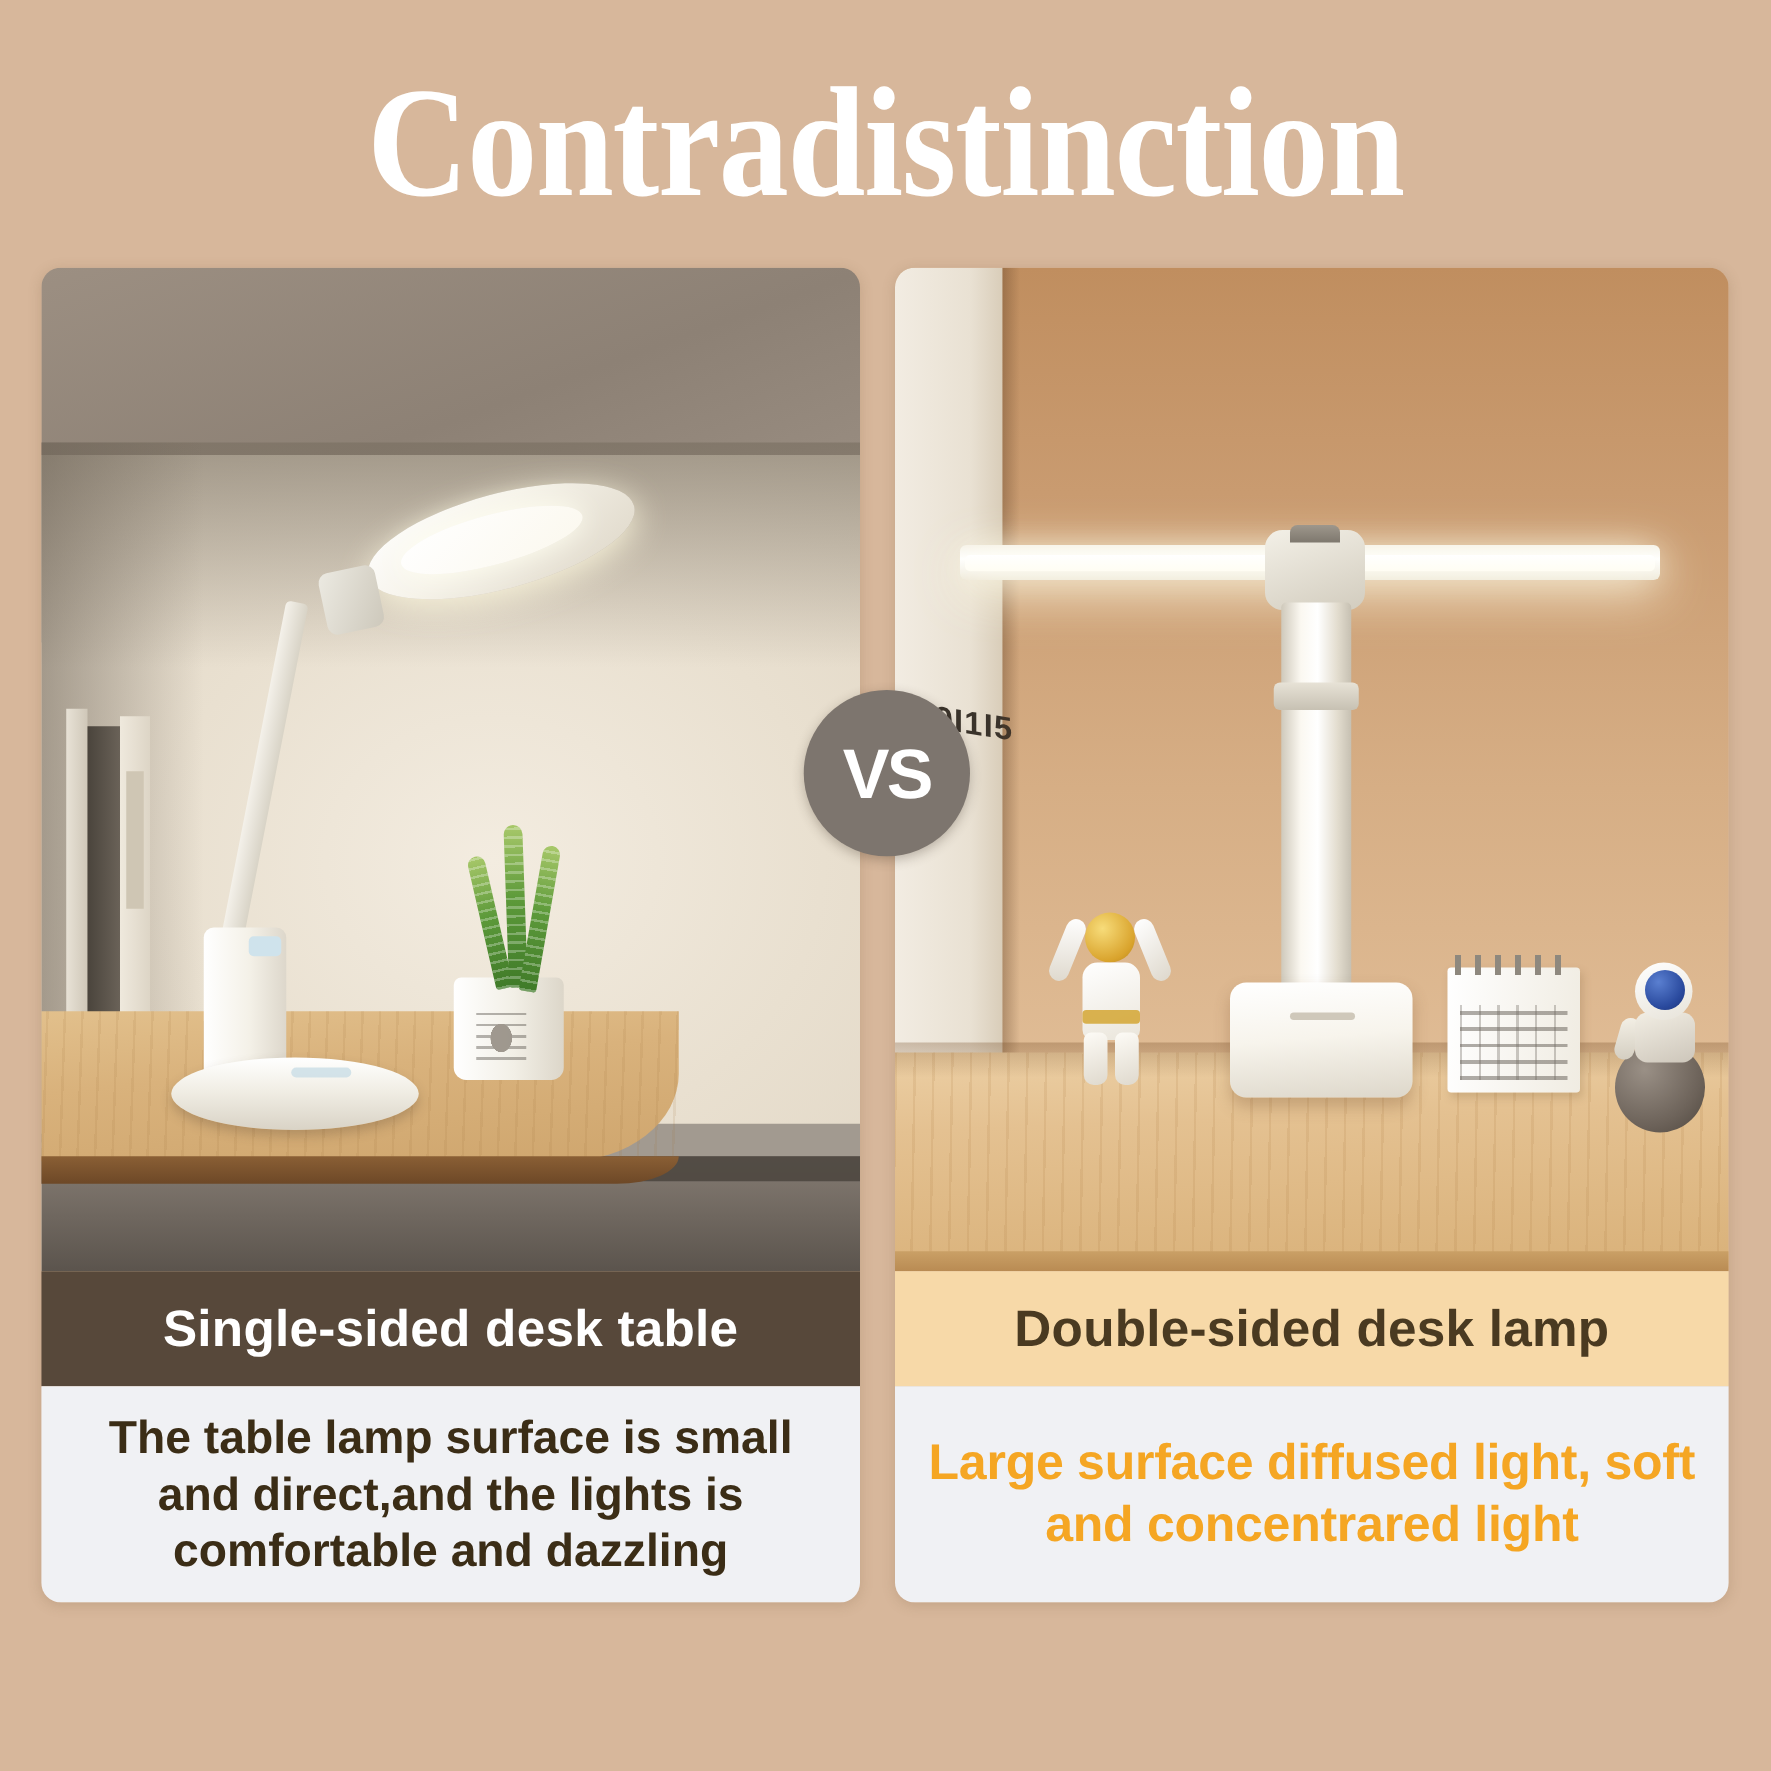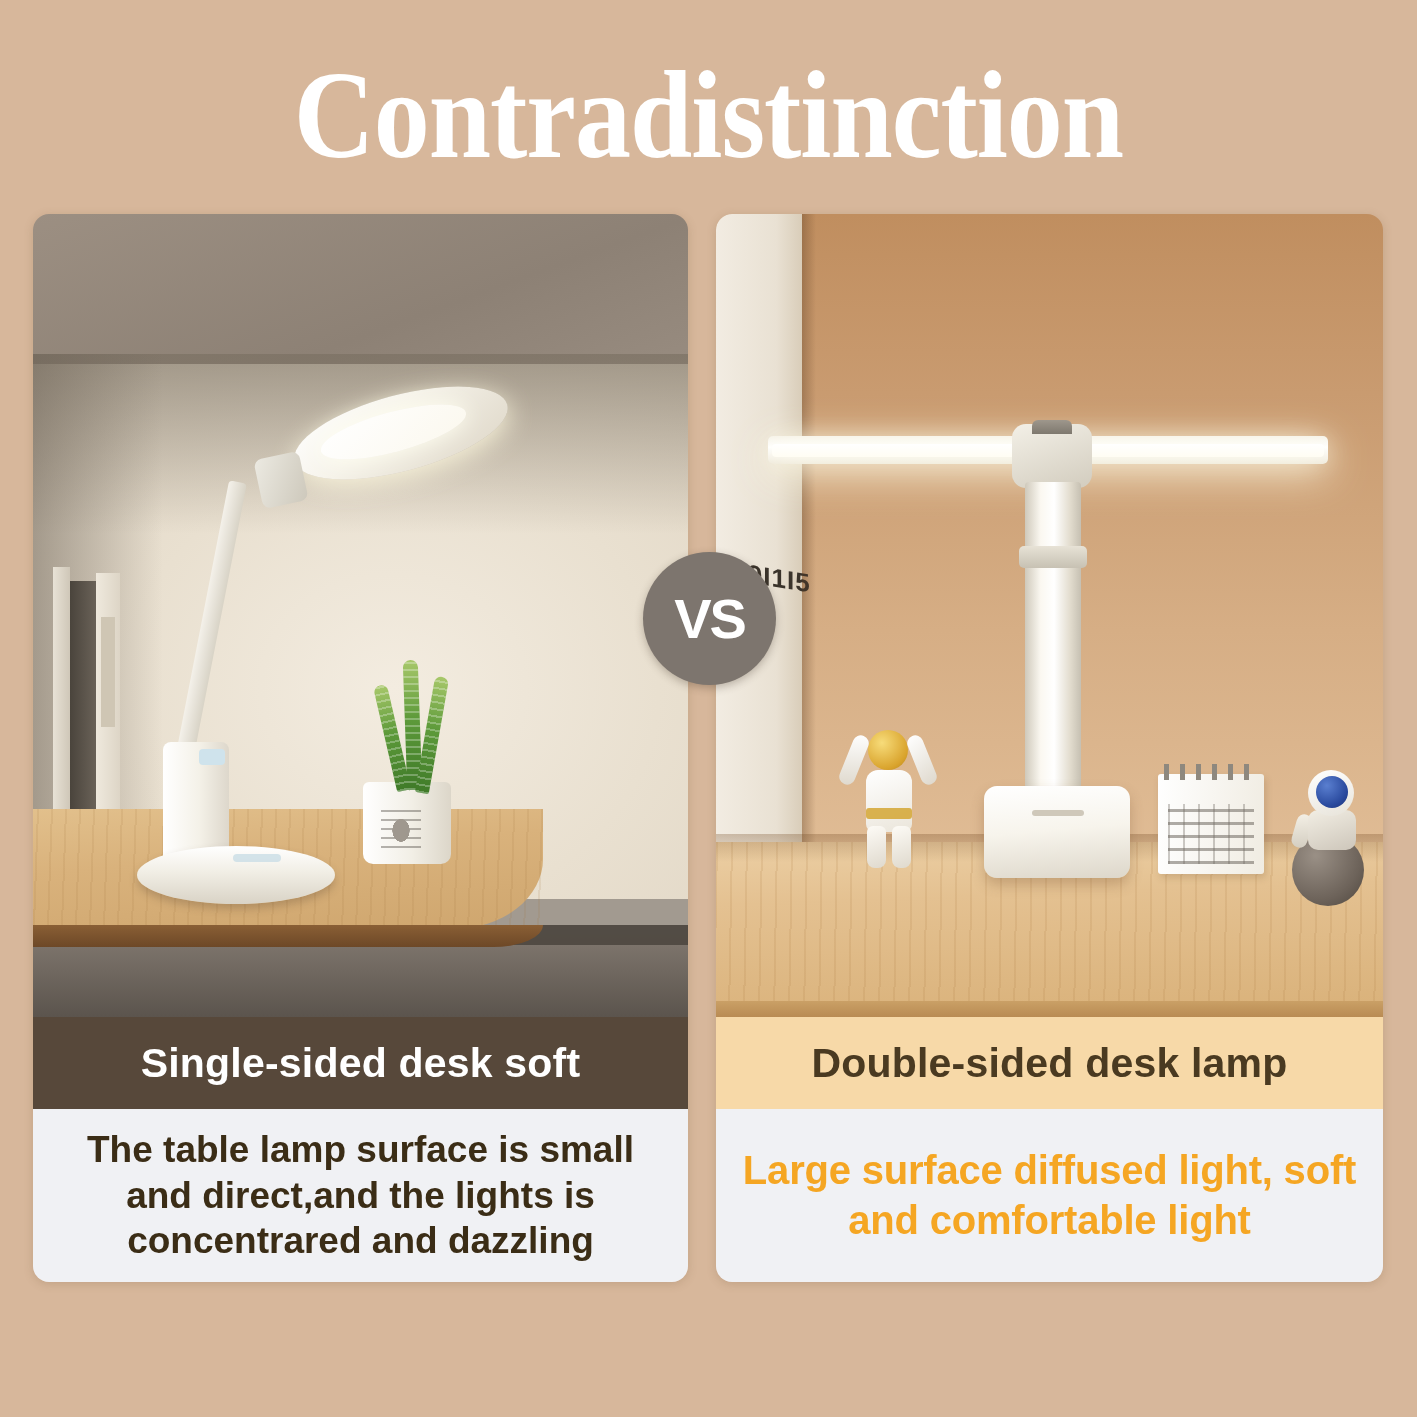--- a/index.html
+++ b/index.html
@@ -417,23 +417,23 @@
     <div class="lp-base"></div>
     <div class="lp-base-mark"></div>
 
     <div class="lp-pot"></div>
     <div class="lp-pot-decal"></div>
     <div class="leaf" style="left:352px; top:470px; width:14px; height:108px; transform:rotate(-13deg);"></div>
     <div class="leaf" style="left:372px; top:446px; width:15px; height:130px; transform:rotate(-2deg);"></div>
     <div class="leaf" style="left:392px; top:462px; width:14px; height:118px; transform:rotate(10deg);"></div>
   </div>
 
-  <div class="caption caption-left">Single-sided desk soft</div>
-
-  <div class="desc desc-left">The table lamp surface is small and direct,and the lights is concentrared and dazzling</div>
+  <div class="caption caption-left">Single-sided desk table</div>
+
+  <div class="desc desc-left">The table lamp surface is small and direct,and the lights is comfortable and dazzling</div>
 </div>
 
 <div class="card card-right">
 
   <div class="photo">
     <div class="rp-wall"></div>
     <div class="rp-side-left"></div>
     <div class="rp-side-left-text">C9I1I5</div>
     <div class="rp-corner"></div>
 
@@ -467,18 +467,18 @@
 
     <div class="ast-b-ball"></div>
     <div class="ast-b-arm"></div>
     <div class="ast-b-body"></div>
     <div class="ast-b-helm"></div>
     <div class="ast-b-visor"></div>
   </div>
 
   <div class="caption caption-right">Double-sided desk lamp</div>
 
-  <div class="desc desc-right">Large surface diffused light, soft and comfortable light</div>
+  <div class="desc desc-right">Large surface diffused light, soft and concentrared light</div>
 </div>
 
 <div class="vs-badge">
   <span class="vs-text">VS</span>
 </div>
 
 </body></html>

